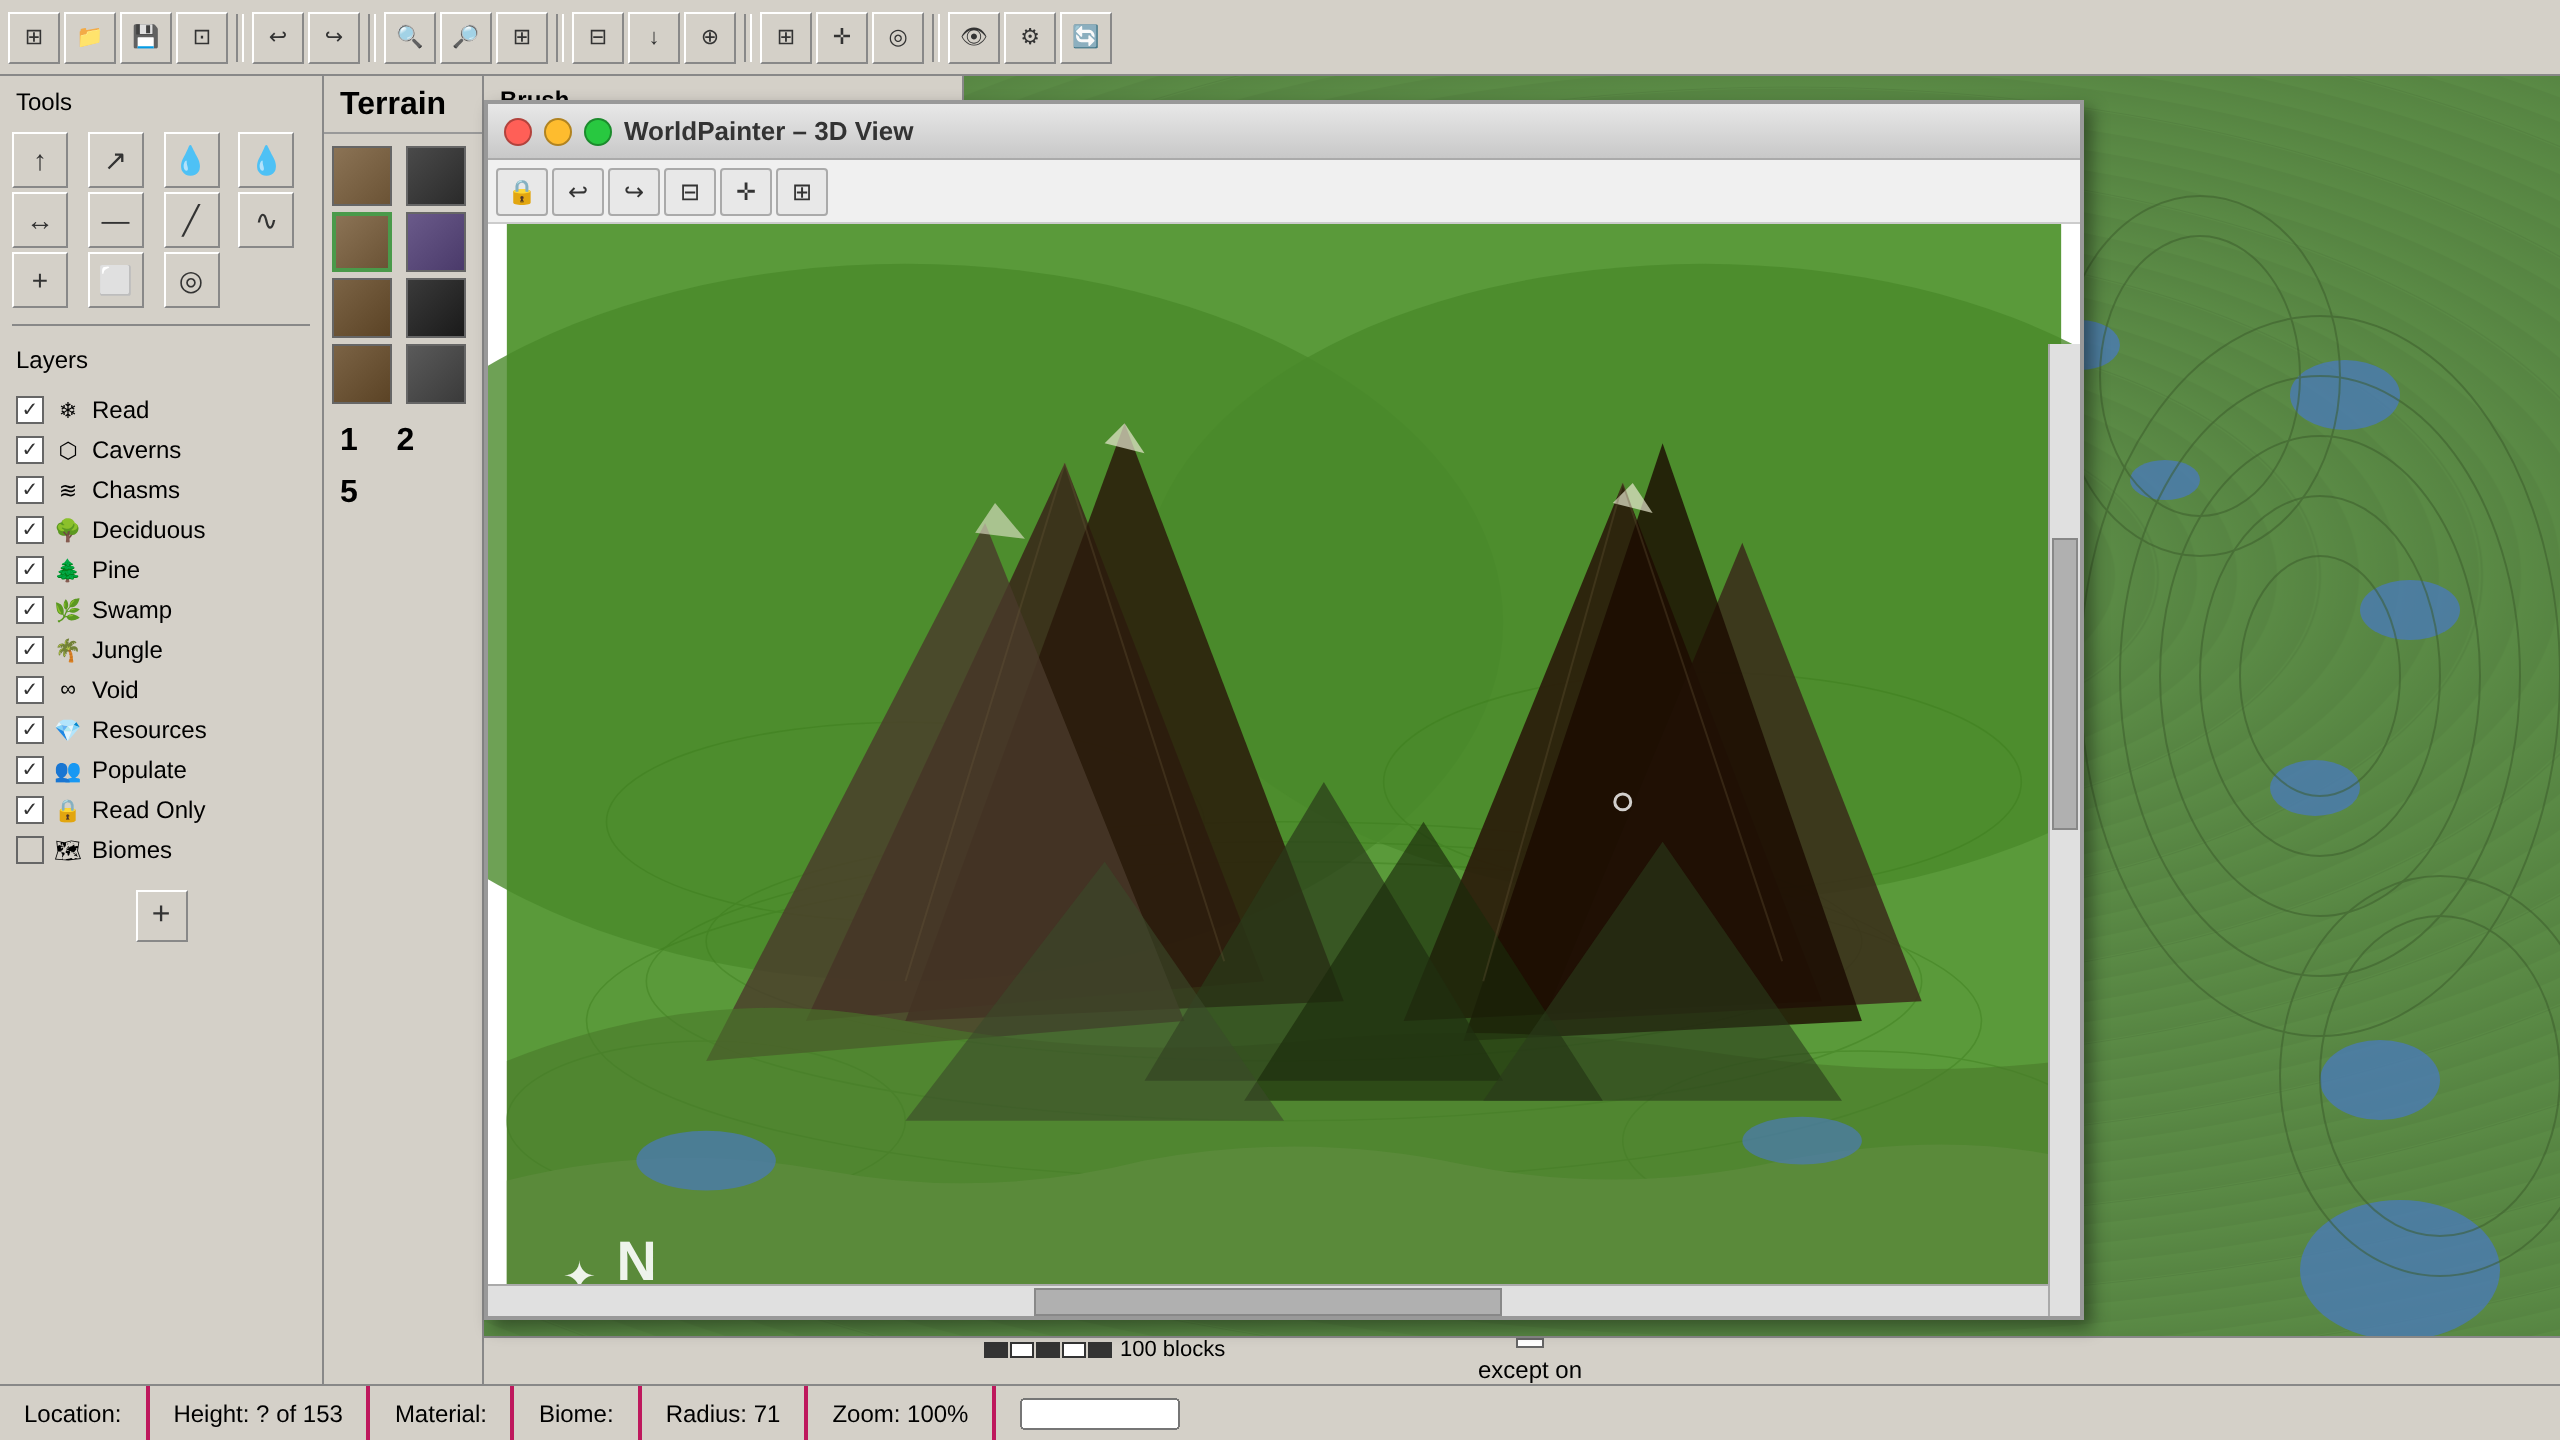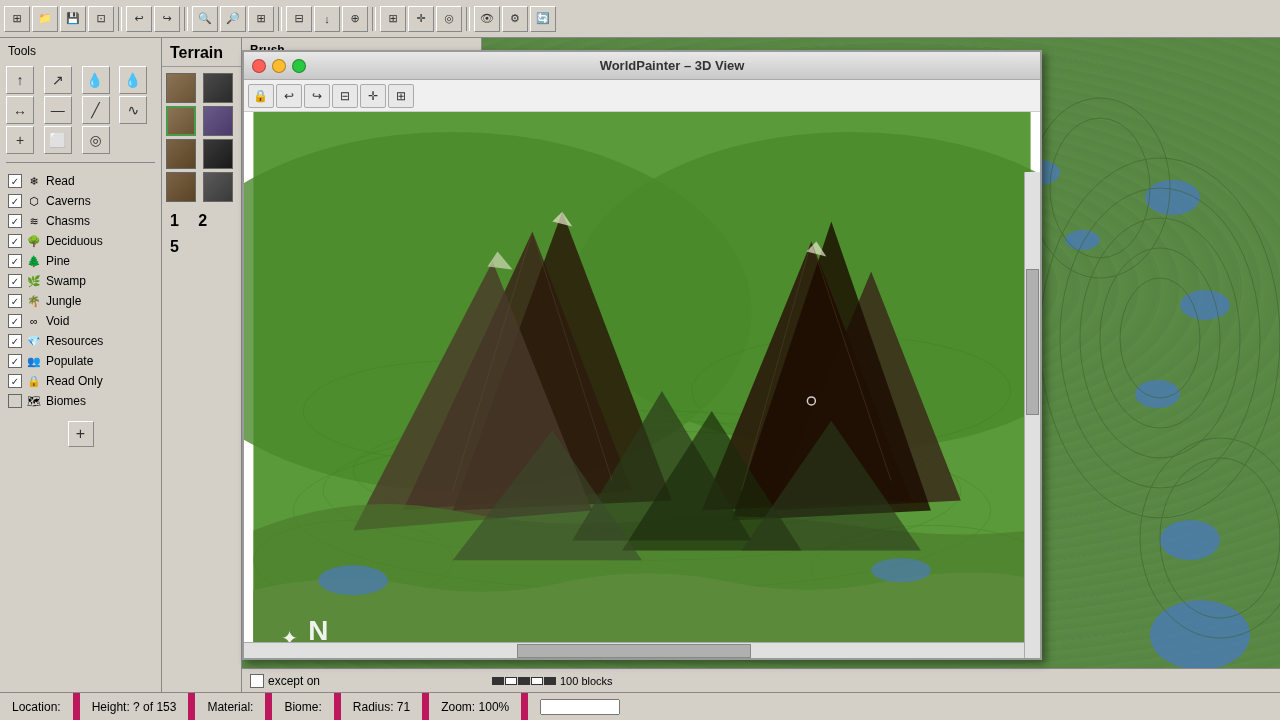--- a/index.html
+++ b/index.html
@@ -273,21 +273,20 @@
       border-radius: 50%;
       border: 1px solid rgba(0,0,0,0.3);
       cursor: pointer;
     }
     .window-btn-close { background: #ff5f57; }
     .window-btn-min { background: #febc2e; }
     .window-btn-max { background: #28c840; }
 
     .window-title {
       flex: 1;
-      text-align: center;
       font-size: 13px;
       font-weight: bold;
       color: #333;
     }
 
     .window-toolbar {
       height: 32px;
       background: #f0f0f0;
       border-bottom: 1px solid #ccc;
       display: flex;
@@ -368,21 +367,21 @@
       height: 28px;
       background: #d4d0c8;
       border-top: 1px solid #888;
       display: flex;
       align-items: center;
       z-index: 100;
     }
 
     .status-item {
       padding: 0 12px;
-      border-right: 7px solid #be185d;
+      border-right: 2px solid #be185d;
       font-size: 12px;
       color: #000;
       height: 100%;
       display: flex;
       align-items: center;
     }
 
     
     .except-bar {
       position: absolute;
@@ -390,20 +389,21 @@
       left: 242px;
       right: 0;
       height: 24px;
       background: #d4d0c8;
       border-top: 1px solid #888;
       display: flex;
       align-items: center;
       padding-left: 8px;
       gap: 4px;
       z-index: 55;
+      flex-direction: column;
     }
 
     .except-checkbox {
       width: 14px;
       height: 14px;
       border: 1px solid #666;
       background: #fff;
     }
 
     .scale-blocks {
@@ -492,20 +492,21 @@
     <div class="tool-btn">—</div>
     <div class="tool-btn">╱</div>
     <div class="tool-btn">∿</div>
     <div class="tool-btn">+</div>
     <div class="tool-btn">⬜</div>
     <div class="tool-btn">◎</div>
   </div>
 
   <div class="divider"></div>
 
+  <div class="panel-section-title">Layers</div>
 
   <div class="layers-section">
     <div class="layer-item">
       <div class="layer-checkbox checked"></div>
       <div class="layer-icon">❄</div>
       <span class="layer-label">Read</span>
     </div>
     <div class="layer-item">
       <div class="layer-checkbox checked"></div>
       <div class="layer-icon">⬡</div>

